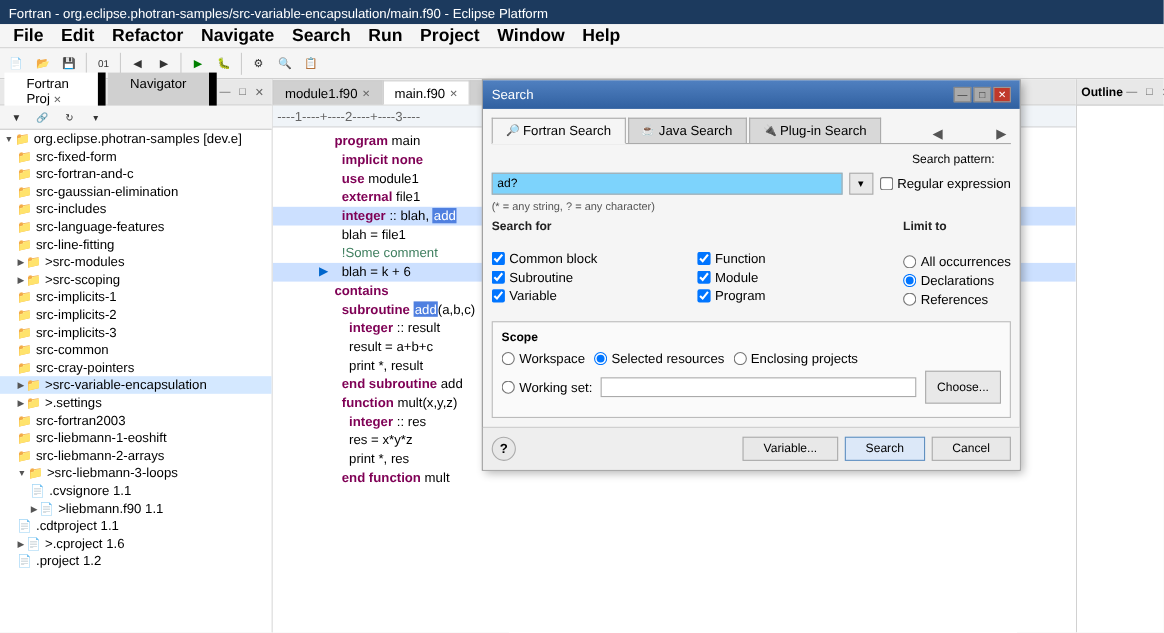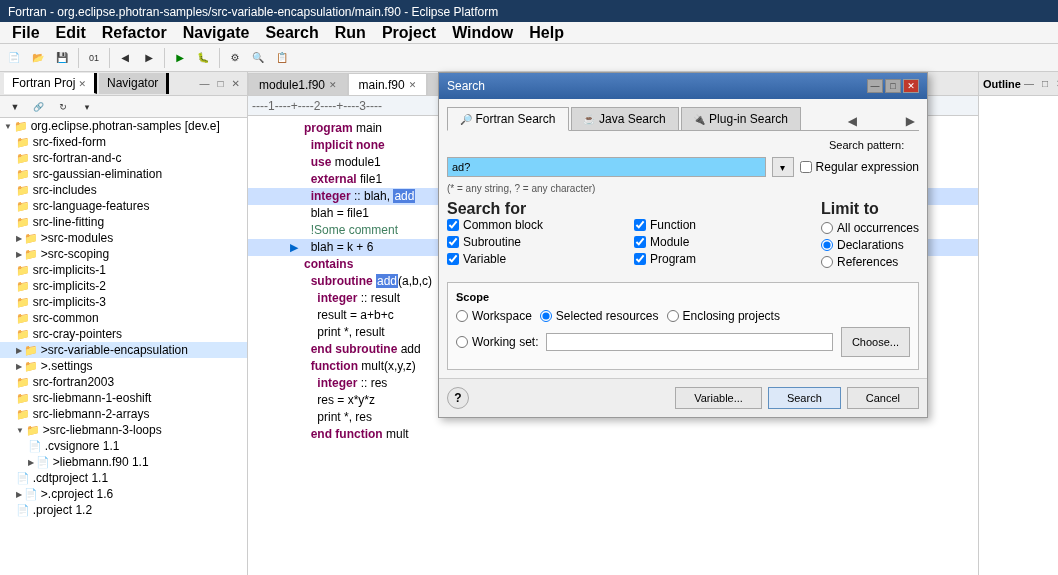--- a/index.html
+++ b/index.html
@@ -77,24 +77,24 @@
       justify-content: space-between;
     }
     .panel-title { font-size: 11px; font-weight: bold; }
     .panel-close {
       cursor: pointer;
       font-size: 10px;
       color: #666;
       padding: 1px 3px;
     }
     .panel-tab {
-      padding: 3px 8px;
-      font-size: 11px;
-      cursor: pointer;
-      border-right: 3px solid #000000;
+      padding: 3px 20px;
+      font-size: 11px;
+      cursor: pointer;
+      border-right: 7px solid #000000;
       background: #d0d0d0;
     }
     .panel-tab.active { background: white; border-bottom: 1px solid white; }
     .panel-toolbar {
       background: #f5f5f5;
       border-bottom: 1px solid #ccc;
       height: 22px;
       display: flex;
       align-items: center;
       padding: 0 4px;
@@ -308,23 +308,23 @@
     .radio-label {
       display: flex;
       align-items: center;
       gap: 4px;
       font-size: 11px;
       cursor: pointer;
     }
     .radio-label input { width: 12px; height: 12px; cursor: pointer; }
 
     .section-title {
-      font-size: 16px;
+      font-size: 11px;
       font-weight: bold;
-      margin-bottom: 0;
+      margin-bottom: 16px;
       color: #222;
     }
     .two-col {
       display: grid;
       grid-template-columns: 1fr 1fr;
       gap: 3px 16px;
       margin-bottom: 8px;
     }
     .right-col { display: flex; flex-direction: column; gap: 3px; }
 

